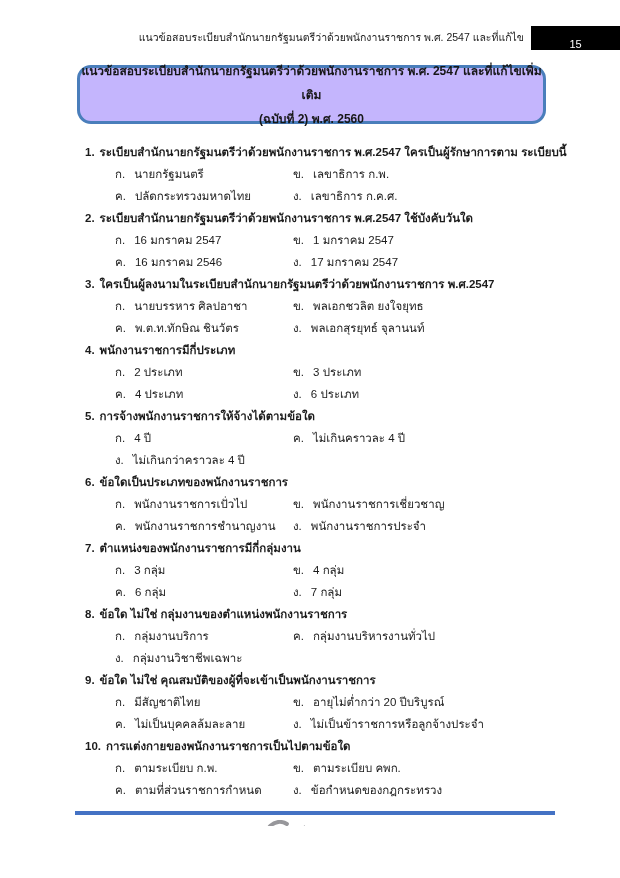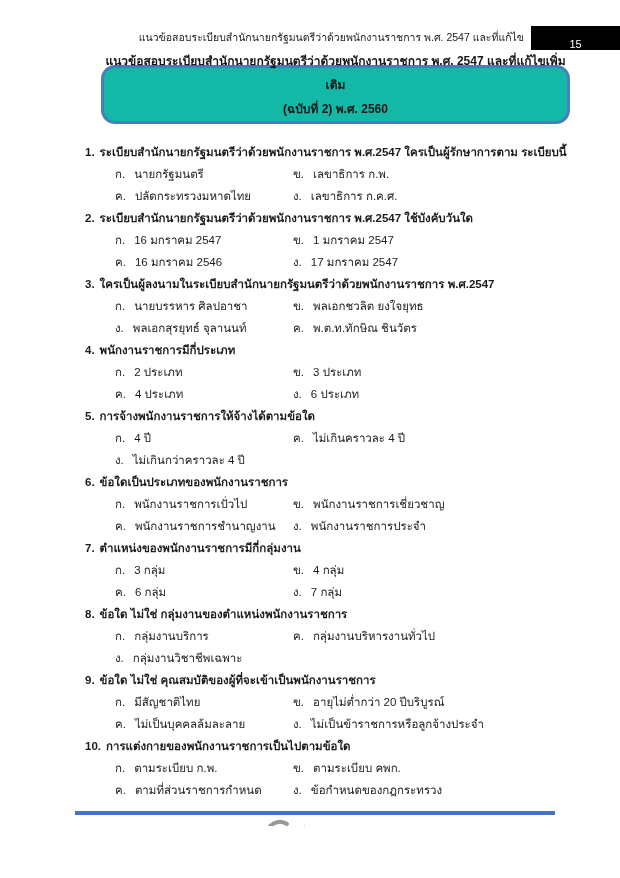--- a/index.html
+++ b/index.html
@@ -41,31 +41,30 @@
 
   
   .title-box {
     position: absolute;
     left: 77px;
     top: 65px;
     width: 469px;
     height: 59px;
     border: 3px solid #4a7ebb;
     border-radius: 14px;
-    background: #14b8a6;
+    background: #c4b5fd;
     display: flex;
     flex-direction: column;
     align-items: center;
-    justify-content: flex-end;
+    justify-content: center;
     text-align: center;
     font-weight: bold;
     font-size: 12px;
     line-height: 24px;
     color: #161616;
-    margin-left: 24px;
   }
 
   
   .questions {
     position: absolute;
     left: 85px;
     top: 141px;
     width: 472px;
   }
   .question { font-size: 11.5px; }
@@ -158,22 +157,22 @@
           <div class="choice"><span class="choice-label">ข.</span><span class="choice-text">1 มกราคม 2547</span></div>
           <div class="choice"><span class="choice-label">ค.</span><span class="choice-text">16 มกราคม 2546</span></div>
           <div class="choice"><span class="choice-label">ง.</span><span class="choice-text">17 มกราคม 2547</span></div>
         </div>
       </section>
       <section class="question">
         <div class="q-line"><span class="q-number">3.</span><span class="q-text">ใครเป็นผู้ลงนามในระเบียบสำนักนายกรัฐมนตรีว่าด้วยพนักงานราชการ พ.ศ.2547</span></div>
         <div class="choices">
           <div class="choice"><span class="choice-label">ก.</span><span class="choice-text">นายบรรหาร ศิลปอาชา</span></div>
           <div class="choice"><span class="choice-label">ข.</span><span class="choice-text">พลเอกชวลิต ยงใจยุทธ</span></div>
+          <div class="choice"><span class="choice-label">ค.</span><span class="choice-text">พ.ต.ท.ทักษิณ ชินวัตร</span></div>
           <div class="choice"><span class="choice-label">ง.</span><span class="choice-text">พลเอกสุรยุทธ์ จุลานนท์</span></div>
-          <div class="choice"><span class="choice-label">ค.</span><span class="choice-text">พ.ต.ท.ทักษิณ ชินวัตร</span></div>
         </div>
       </section>
       <section class="question">
         <div class="q-line"><span class="q-number">4.</span><span class="q-text">พนักงานราชการมีกี่ประเภท</span></div>
         <div class="choices">
           <div class="choice"><span class="choice-label">ก.</span><span class="choice-text">2 ประเภท</span></div>
           <div class="choice"><span class="choice-label">ข.</span><span class="choice-text">3 ประเภท</span></div>
           <div class="choice"><span class="choice-label">ค.</span><span class="choice-text">4 ประเภท</span></div>
           <div class="choice"><span class="choice-label">ง.</span><span class="choice-text">6 ประเภท</span></div>
         </div>

